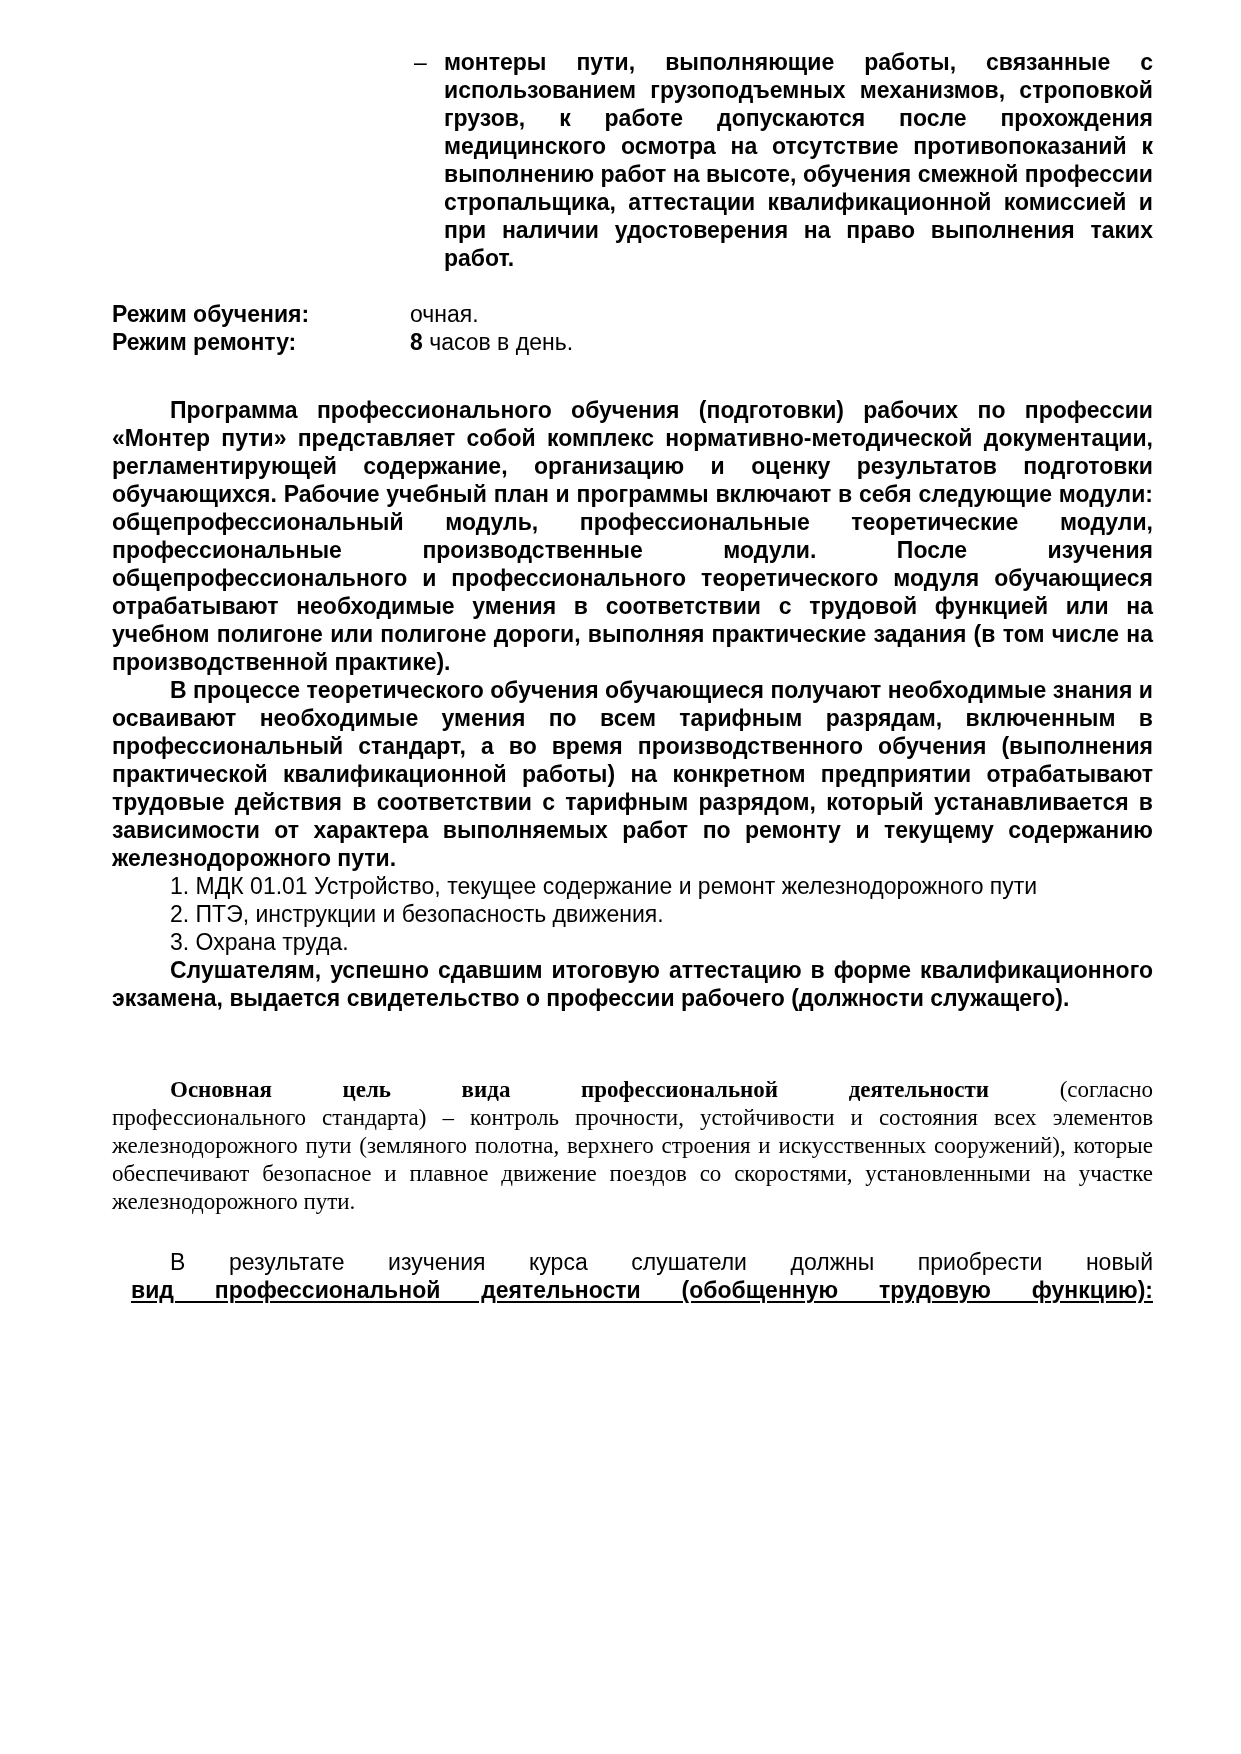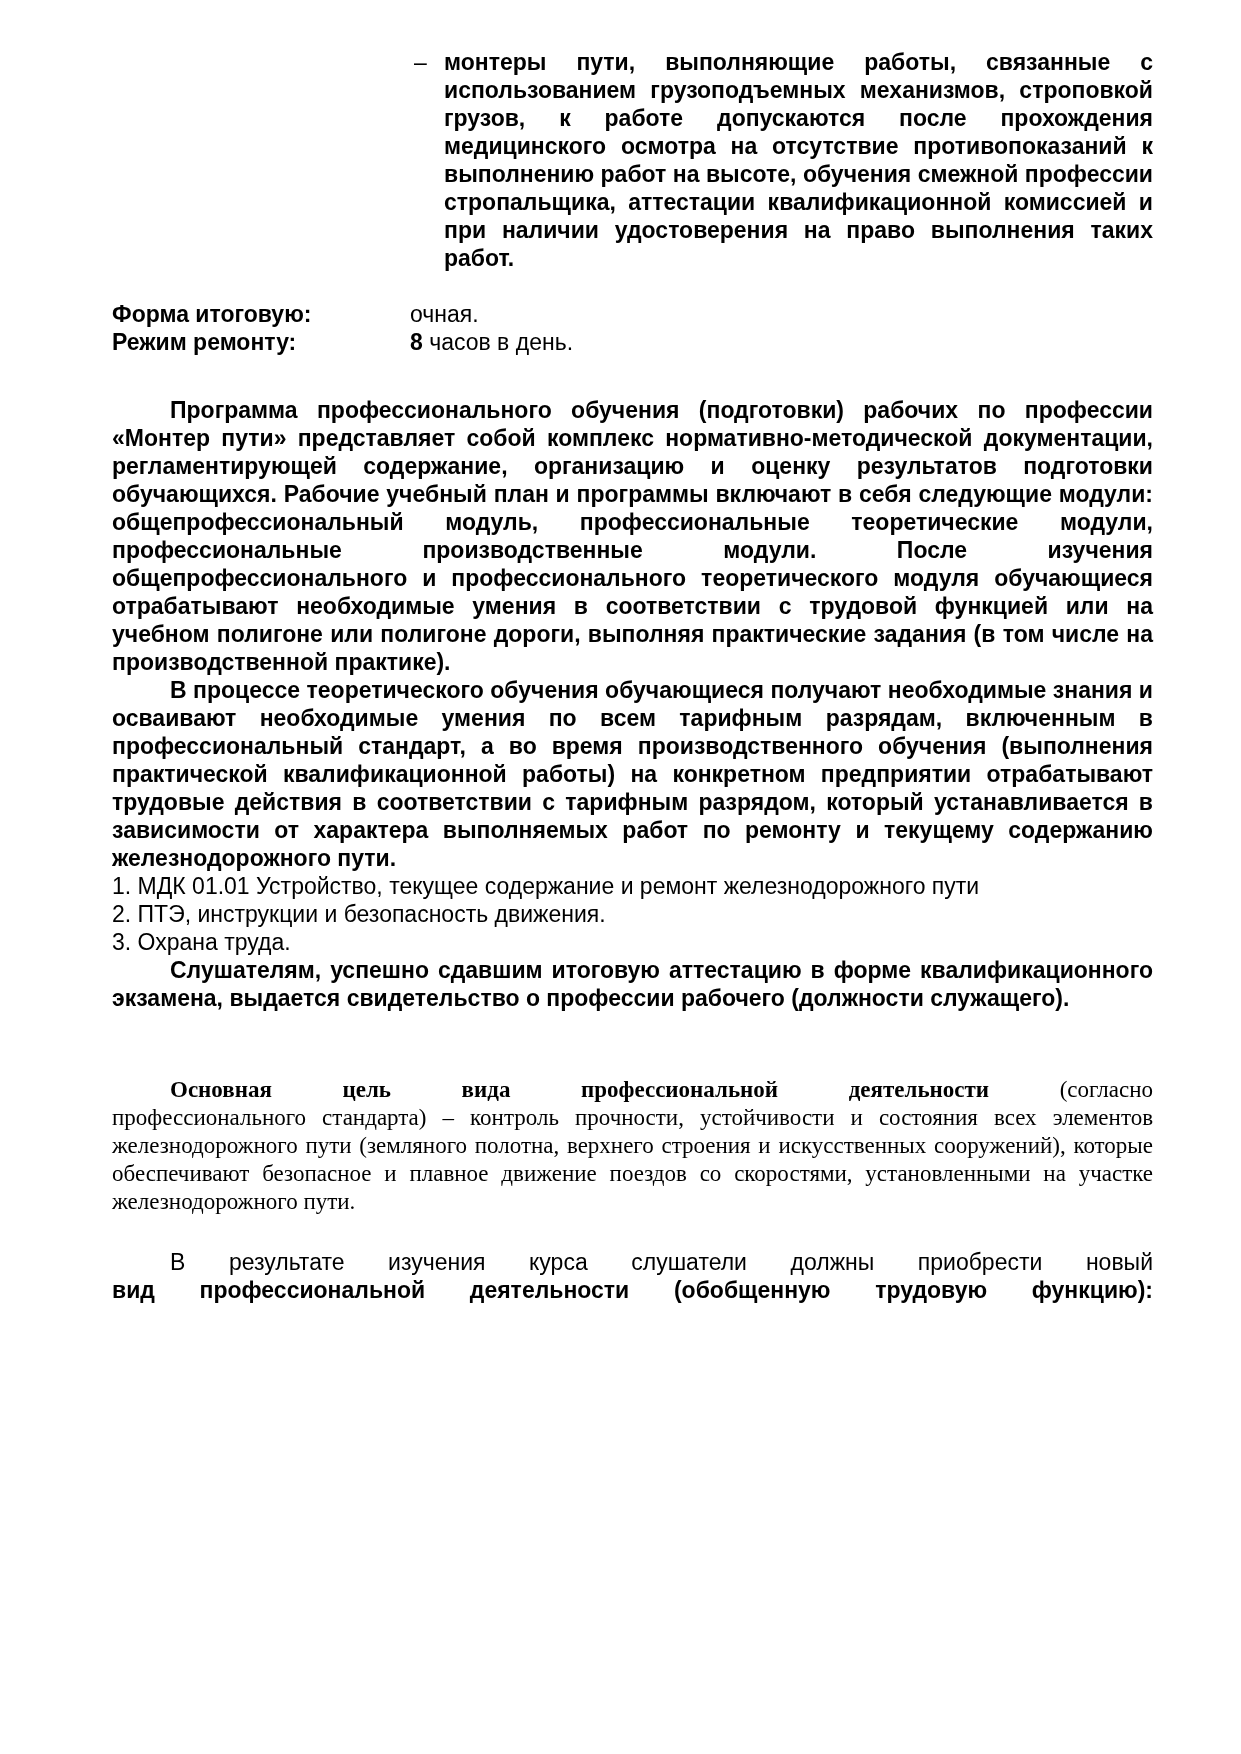--- a/index.html
+++ b/index.html
@@ -47,53 +47,55 @@
 
   
   .para {
     text-align: justify;
   }
   .indent { text-indent: 58px; }
   .mt-56 { margin-top: 40px; }
   .mt-48 { margin-top: 64px; font-family: Liberation Serif, serif; }
   .mt-32 { margin-top: 32px; }
 
-  .num-list { }
+  .num-list { margin-left: 58px; }
 
   
   .forced-line {
     display: block;
     text-align: justify;
     text-align-last: justify;
     -moz-text-align-last: justify;
   }
   .indent-pad { padding-left: 58px; }
   .just-block {
     display: block;
     text-align: justify;
   }
   .bold-underline {
     font-weight: bold;
+    text-decoration: underline;
     text-decoration-thickness: 2px;
     text-underline-offset: 3px;
+    margin-left: 19px;
   }
 </style>
 </head>
 <body>
 
 <div class="page">
 
   <div class="bullet-block">
     <span class="bullet-marker">–</span>
     <p class="bullet-text">монтеры пути, выполняющие работы, связанные с использованием грузоподъемных механизмов, строповкой грузов, к работе допускаются после прохождения медицинского осмотра на отсутствие противопоказаний к выполнению работ на высоте, обучения смежной профессии стропальщика, аттестации квалификационной комиссией и при наличии удостоверения на право выполнения таких работ.</p>
   </div>
 
   <div class="fields">
     <div class="field-row">
-      <span class="field-label">Форма итоговую:</span><span class="field-value">очная.</span>
+      <span class="field-label">Режим обучения:</span><span class="field-value">очная.</span>
     </div>
     <div class="field-row">
       <span class="field-label">Режим ремонту:</span><span class="field-value"><span class="bold">8</span><span> часов в день.</span></span>
     </div>
   </div>
 
   <p class="para indent mt-56">Программа профессионального обучения (подготовки) рабочих по профессии «Монтер пути» представляет собой комплекс нормативно-методической документации, регламентирующей содержание, организацию и оценку результатов подготовки обучающихся. Рабочие учебный план и программы включают в себя следующие модули: общепрофессиональный модуль, профессиональные теоретические модули, профессиональные производственные модули. После изучения общепрофессионального и профессионального теоретического модуля обучающиеся отрабатывают необходимые умения в соответствии с трудовой функцией или на учебном полигоне или полигоне дороги, выполняя практические задания (в том числе на производственной практике).</p>
 
   <p class="para indent">В процессе теоретического обучения  обучающиеся получают необходимые знания и осваивают необходимые умения по всем тарифным разрядам, включенным в профессиональный стандарт, а во время производственного обучения (выполнения практической квалификационной работы) на конкретном предприятии отрабатывают трудовые действия в соответствии с тарифным разрядом, который устанавливается в зависимости от характера выполняемых работ по ремонту и текущему содержанию железнодорожного пути.</p>
 

